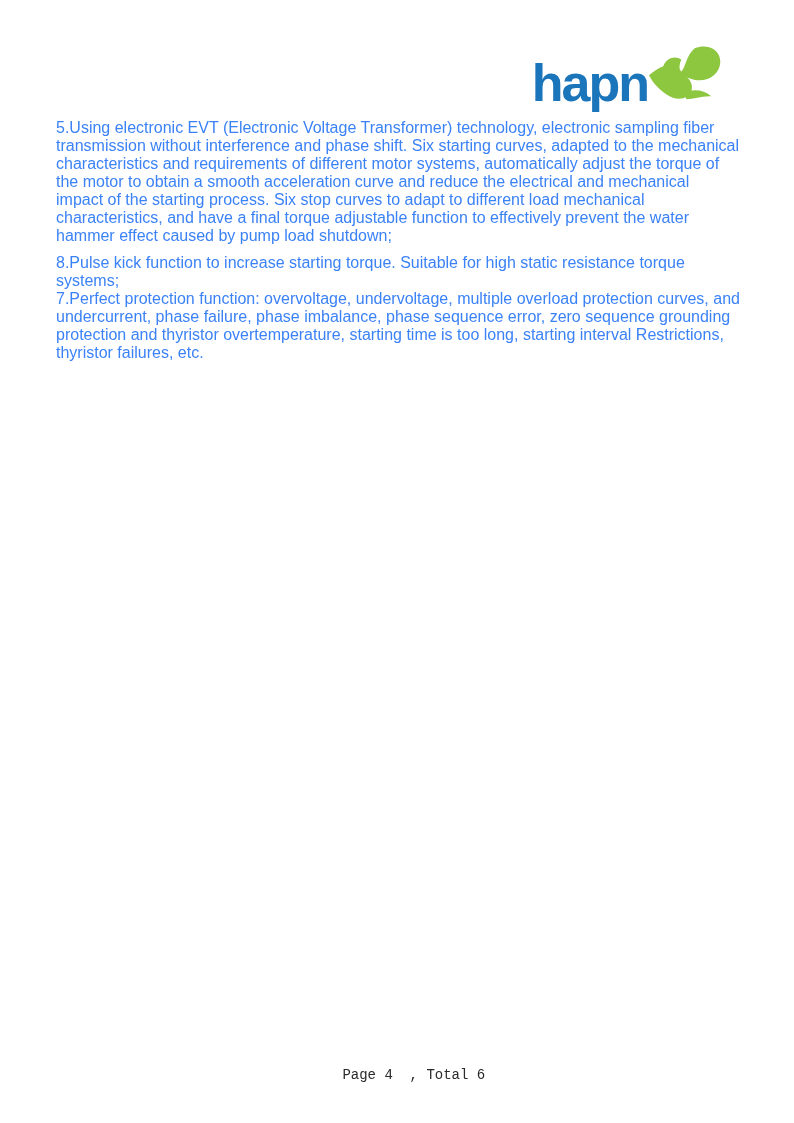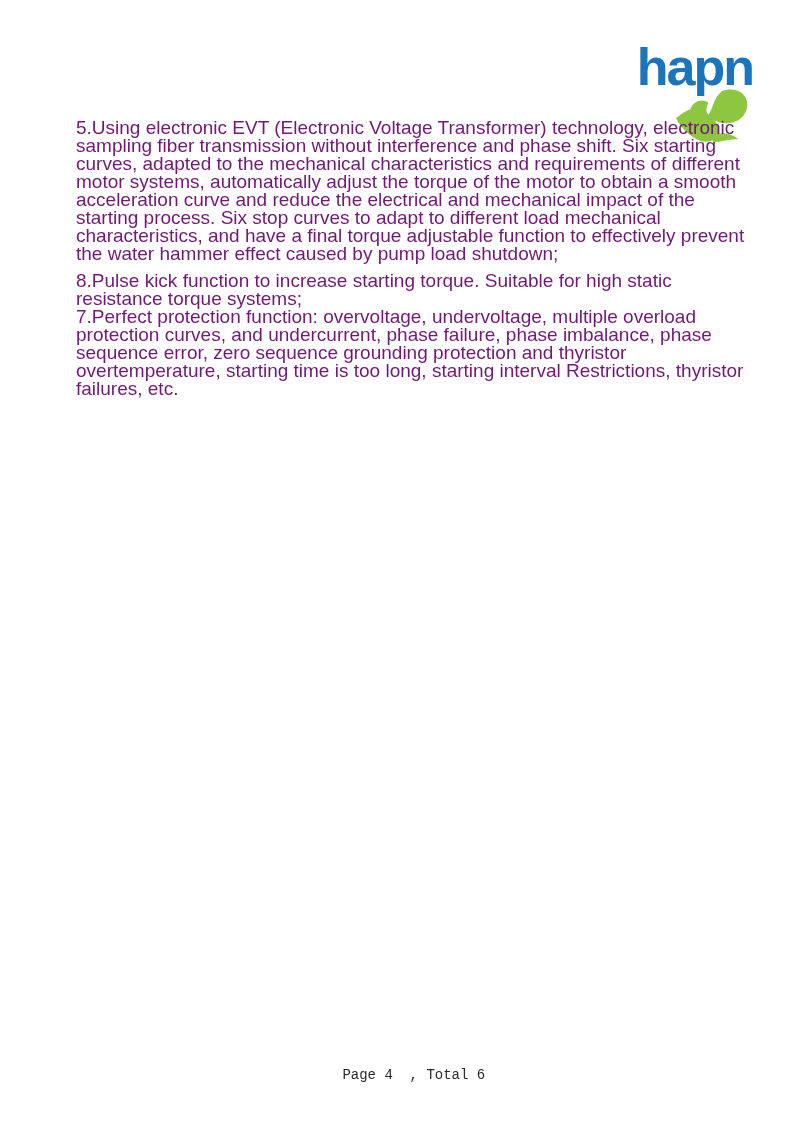--- a/index.html
+++ b/index.html
@@ -12,24 +12,23 @@
     width: 794px;
     height: 1123px;
     background: #ffffff;
     overflow: hidden;
     font-family: "Liberation Sans", sans-serif;
   }
   
   .logo {
     position: absolute;
     top: 46px;
-    right: 41px;
+    right: 68px;
     display: flex;
     align-items: flex-end;
-    flex-direction: column;
   }
   .logo-text {
     color: #1b75bb;
     font-family: "Liberation Sans", sans-serif;
     font-weight: bold;
     font-size: 52px;
     line-height: 0.82;
     letter-spacing: -2px;
   }
   .logo-bird {
@@ -37,24 +36,23 @@
     height: 60px;
     margin-left: -4px;
     margin-bottom: -1px;
   }
   
   .content {
     position: absolute;
     top: 119px;
     left: 56px;
     width: 684px;
-    color: #701a75;
-    font-size: 19px;
+    color: #3b82f6;
+    font-size: 16px;
     line-height: 18px;
-    margin-left: 20px;
   }
   .content p {
     margin: 0;
   }
   .content p.gap-after {
     margin-bottom: 9px;
   }
   
   .footer {
     position: absolute;

